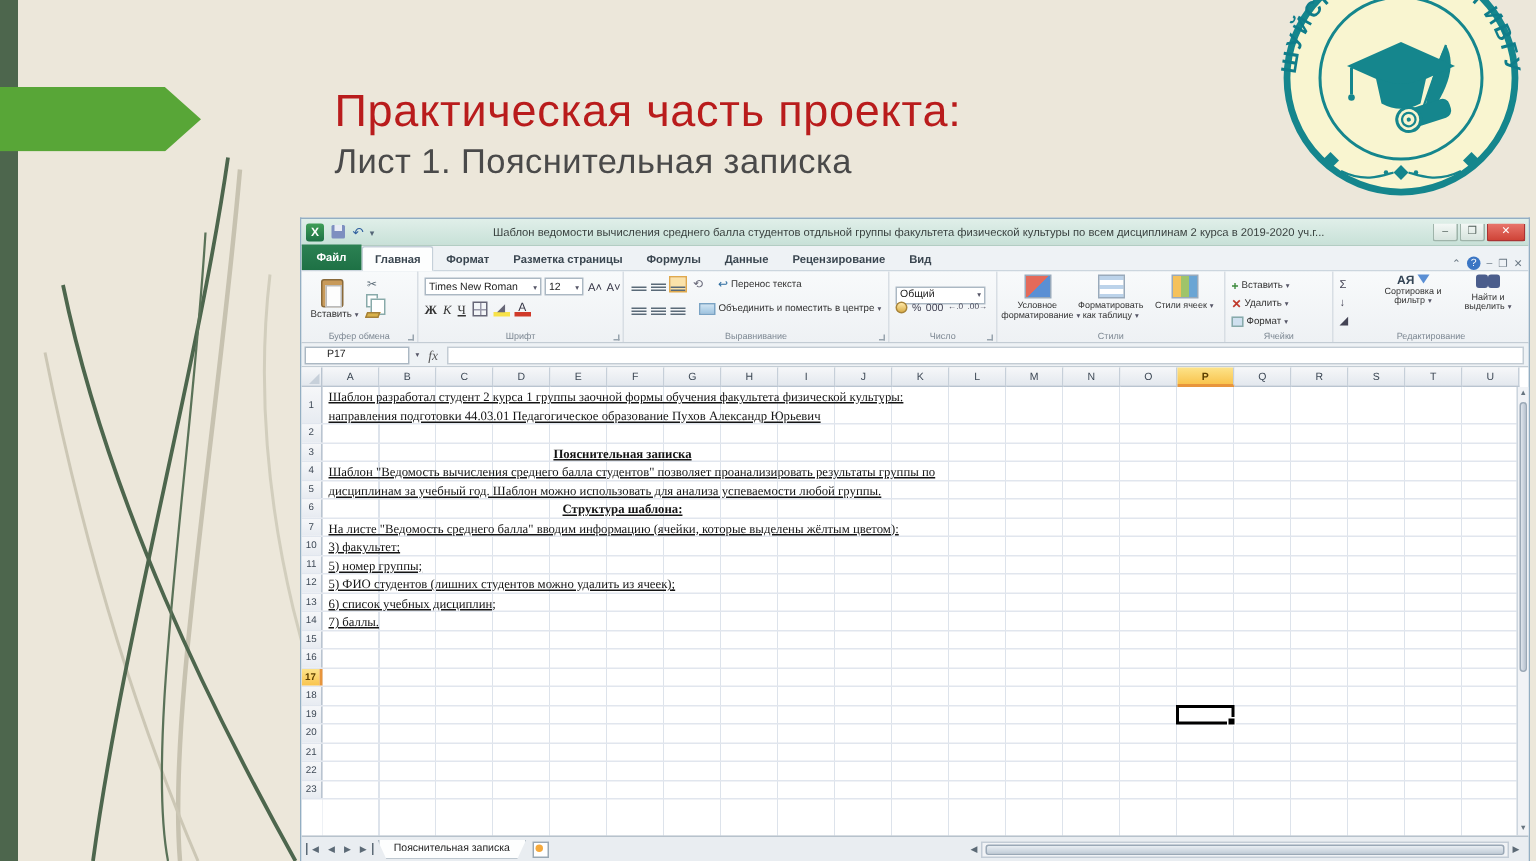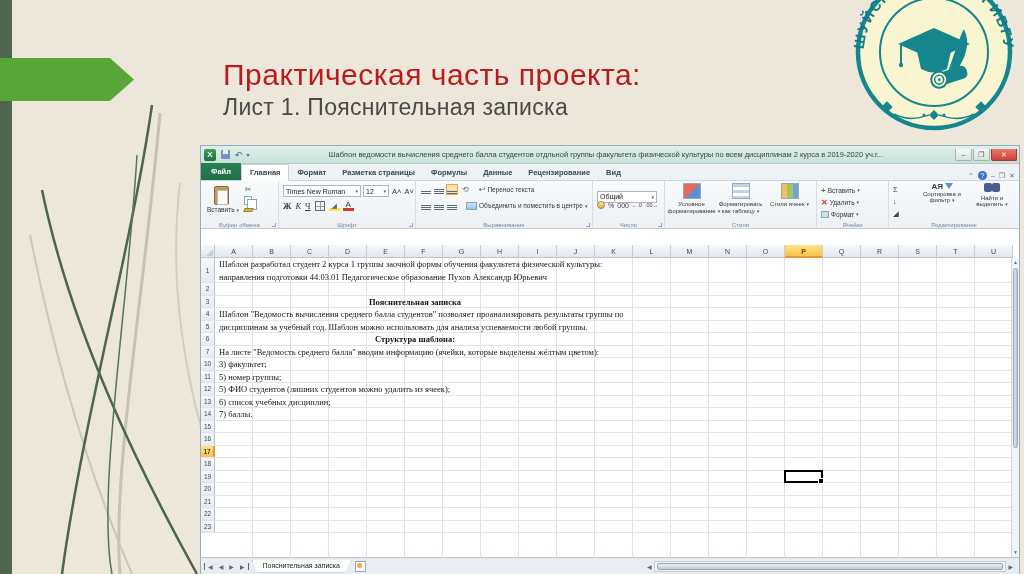--- a/index.html
+++ b/index.html
@@ -145,21 +145,21 @@
           text-align:center; line-height:13px; }
   .colh.sel { background:linear-gradient(#fde38a,#f9c44e); border-bottom:2px solid #e8953c; color:#5d4000; font-weight:bold; }
   .rowswrap { position:relative; height:300px; overflow:hidden; }
   .vlines { position:absolute; left:14px; top:0; width:798px; height:100%;
             background:repeating-linear-gradient(90deg,transparent 0 37px,#dde3eb 37px 38px); }
   .grow { display:flex; height:12.5px; border-bottom:1px solid #e1e6ee; position:relative; }
   .grow.h2 { height:25px; }
   .rnum { width:14px; flex:none; background:linear-gradient(#f6f7f9,#e7ebf1); border-right:1px solid #b9c4d0;
           font-size:6.5px; color:#3c4754; display:flex; align-items:center; justify-content:center; }
   .rnum.sel { background:linear-gradient(#fde38a,#f9c44e); border-right:2px solid #e8953c; color:#5d4000; font-weight:bold; }
-  .rcontent { flex:1; position:relative; font-family:"Liberation Serif",serif; font-size:8.5px; color:#141414; z-index:1; }
+  .rcontent { flex:1; position:relative; font-family:"Liberation Serif",serif; font-size:8.5px; color:#141414; z-index:1;text-decoration:underline; }
   .lineL { height:12.5px; line-height:12.5px; padding-left:4px; white-space:nowrap; }
   .lineC { height:12.5px; line-height:12.5px; width:400px; text-align:center; font-weight:bold; white-space:nowrap; }
   .selbox-cell { position:absolute; border:2px solid #000; z-index:2; background:transparent; }
   .selbox-cell:after { content:""; position:absolute; right:-3px; bottom:-3px; width:4px; height:4px; background:#000; border:1px solid #fff; }
   .vscroll { position:absolute; right:0; top:13px; width:8px; bottom:0; background:#f1f3f6; border-left:1px solid #ccd5de; }
   .vs-arrow { height:9px; font-size:5px; color:#67747f; text-align:center; line-height:9px; }
   .vs-thumb { position:absolute; left:1px; right:1px; top:10px; height:180px; background:linear-gradient(90deg,#dfe5ec,#b9c4d1); border:1px solid #9aa8b6; border-radius:3px; }
   .vs-down { position:absolute; bottom:0; left:0; right:0; }
 
   
@@ -429,20 +429,28 @@
           </div>
           <div class="ed-btn">
             <span class="binoc"></span><br>
             <span>Найти и выделить</span><span class="caret">▾</span>
           </div>
         </div>
         <div class="glabel">Редактирование</div>
       </div>
     </div>
 
+    <div class="fbar">
+      <div class="namebox">
+          <span>P17</span>
+        </div>
+      <span class="nb-caret">▾</span>
+      <span class="fx">fx</span>
+      <div class="finput"></div>
+    </div>
 
     <div class="sheet">
       <div class="colheads">
         <div class="corner"></div>
         <span id="col-headers" style="display:flex">
             <div class="colh">A</div>
             <div class="colh">B</div>
             <div class="colh">C</div>
             <div class="colh">D</div>
             <div class="colh">E</div>

